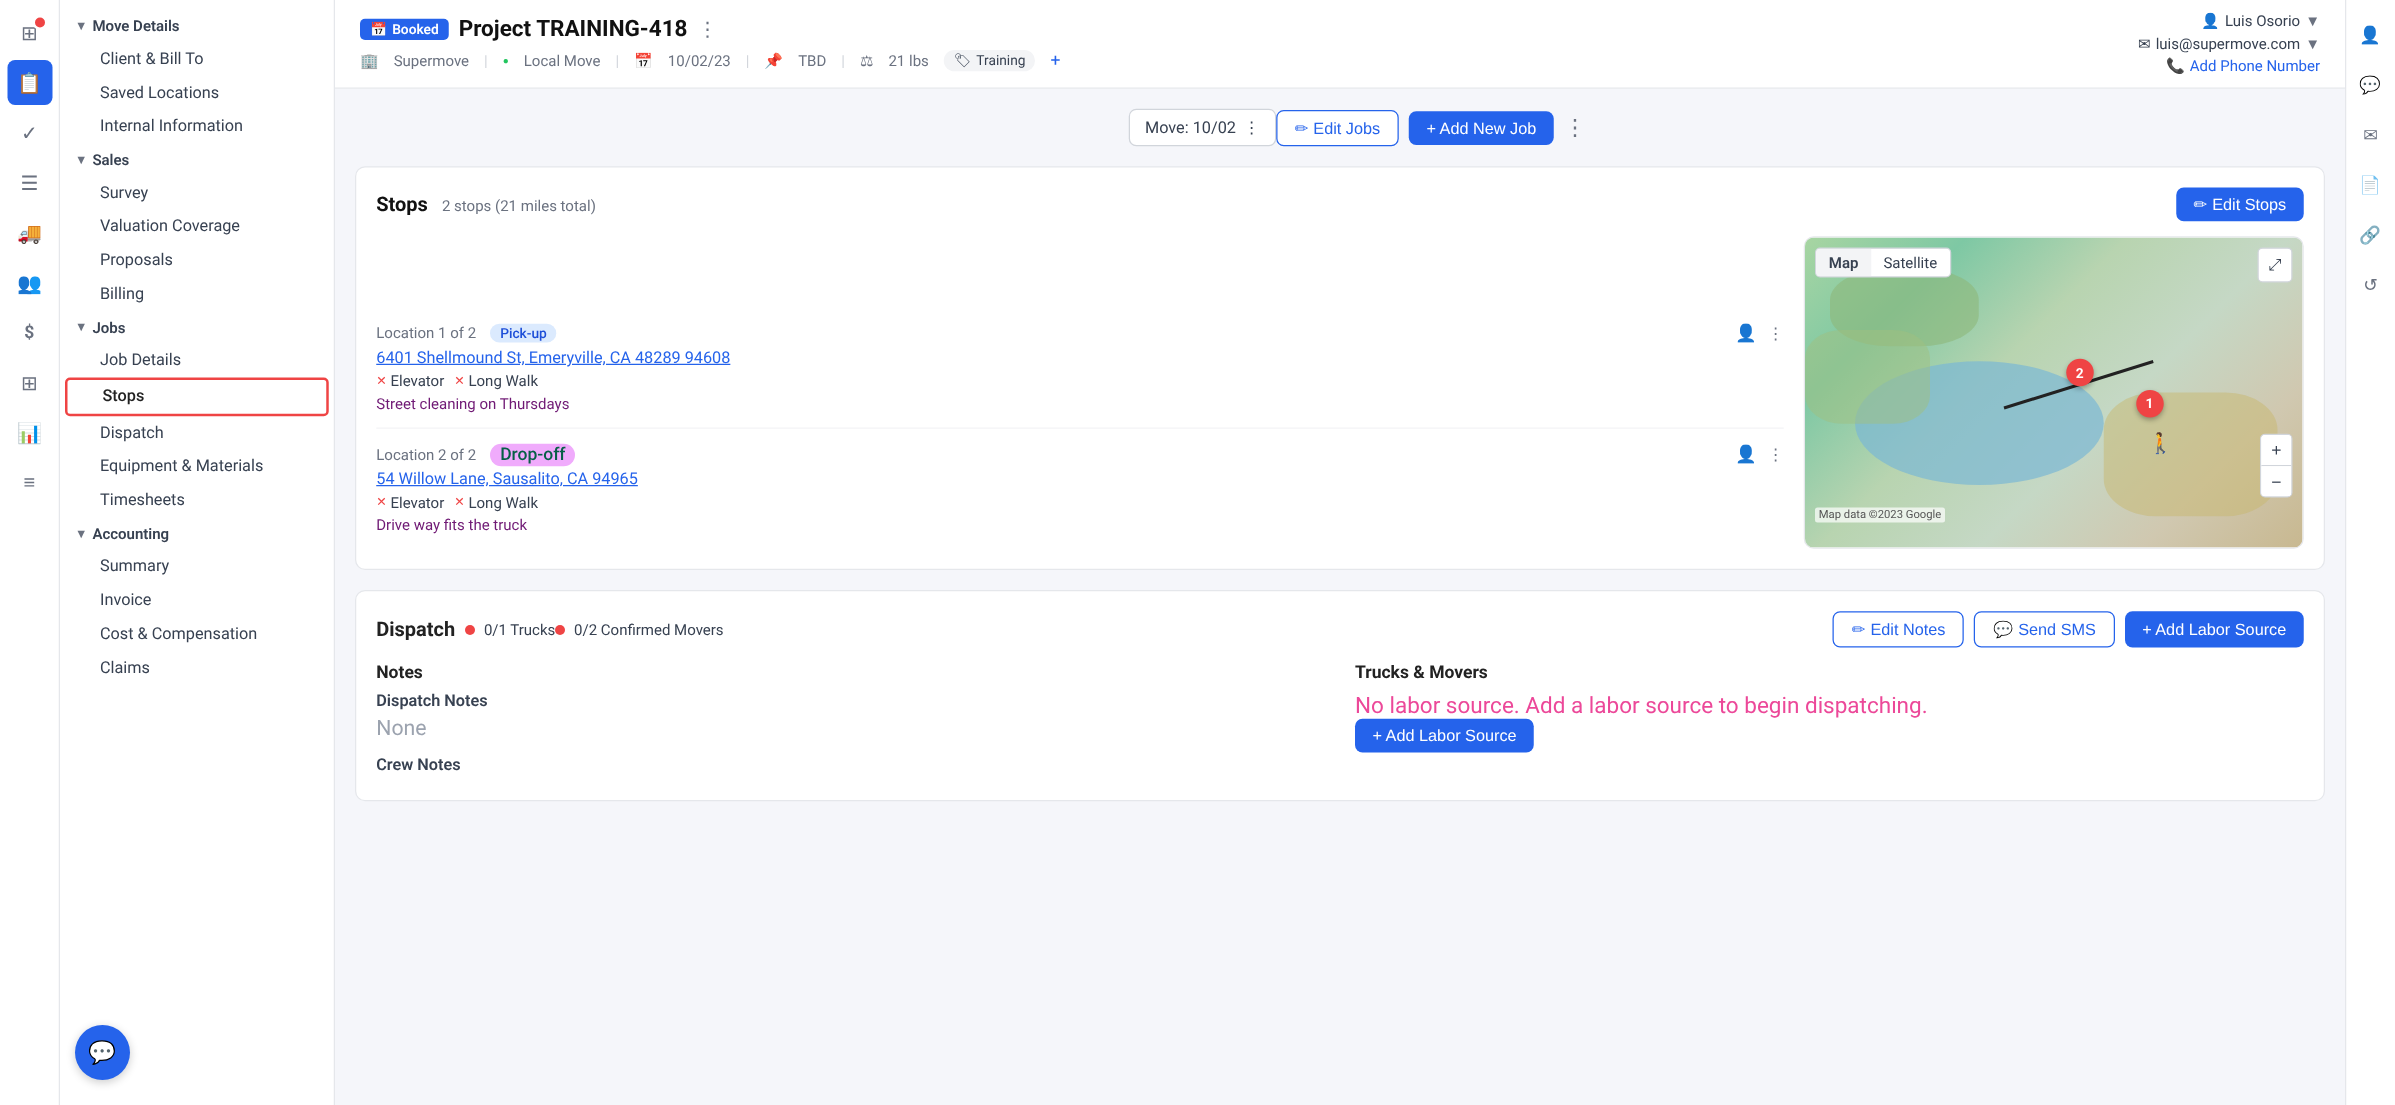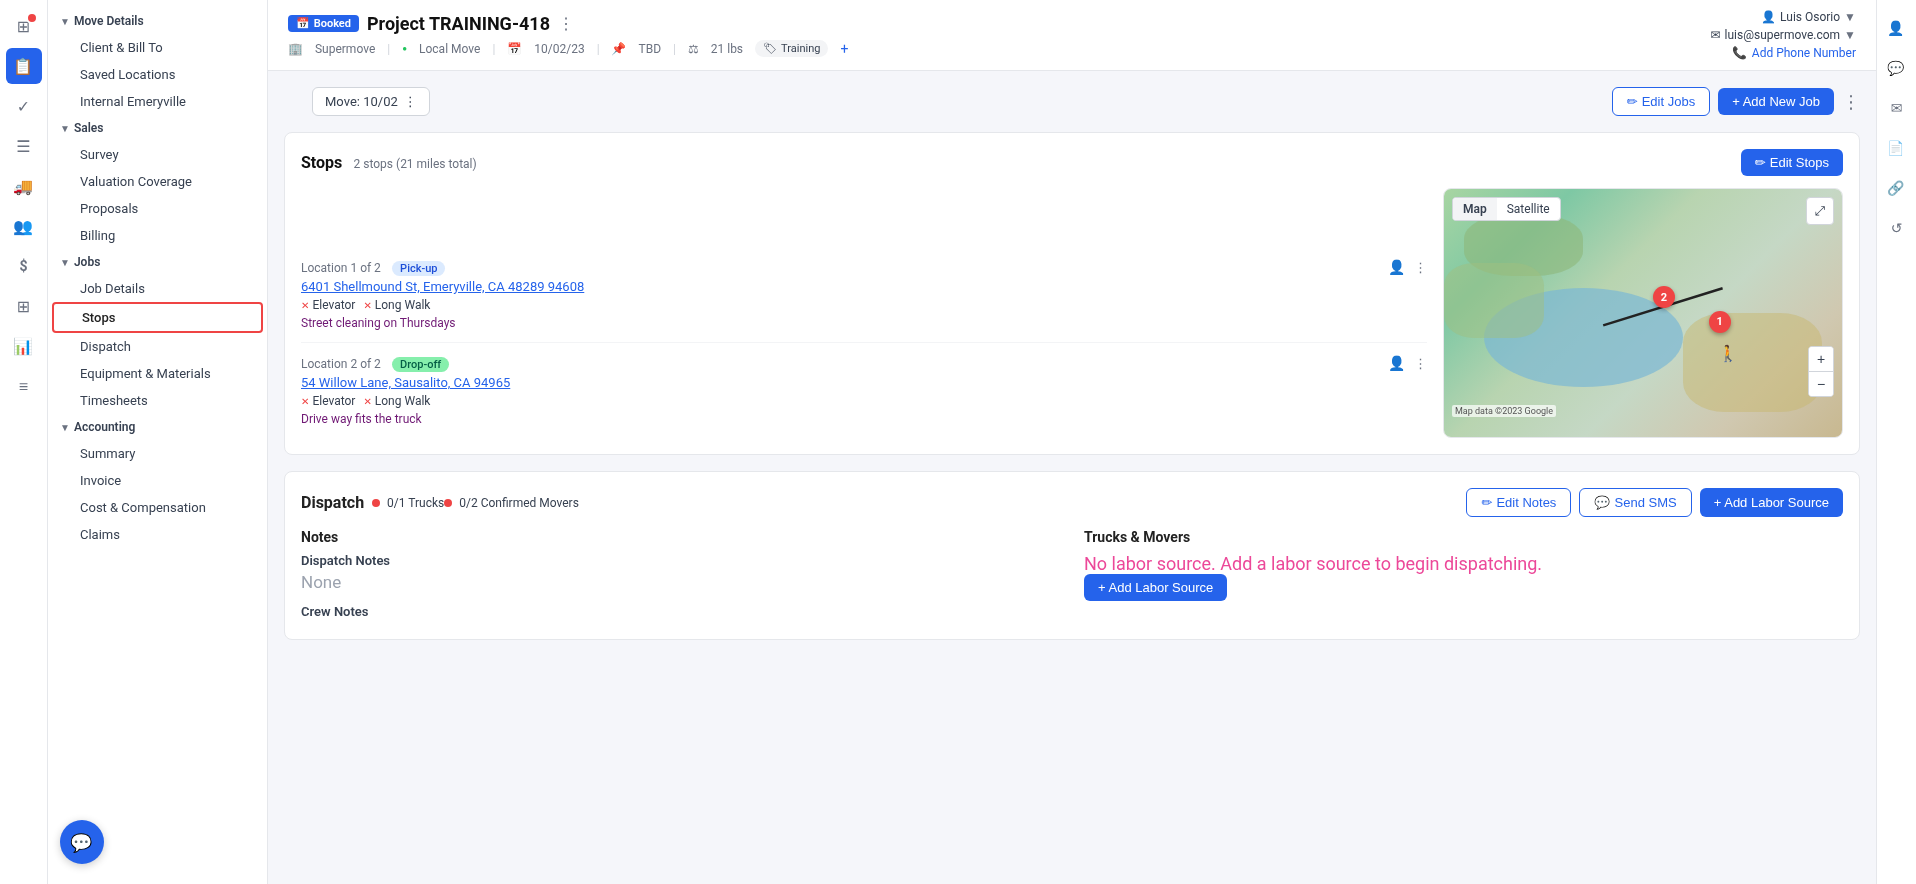--- a/index.html
+++ b/index.html
@@ -159,21 +159,21 @@
       padding: 16px;
       display: flex;
       flex-direction: column;
       gap: 16px;
     }
 
     
     .move-bar {
       display: flex;
       align-items: center;
-      justify-content: space-between;
+      justify-content: center;
       margin-left: 28px;
     }
     .move-btn {
       display: flex;
       align-items: center;
       gap: 6px;
       padding: 6px 12px;
       border: 1px solid #d1d5db;
       border-radius: 6px;
       background: #fff;
@@ -233,25 +233,25 @@
     .stop-badge-pickup {
       background: #dbeafe;
       color: #1d4ed8;
       padding: 1px 8px;
       border-radius: 10px;
       font-size: 11px;
       font-weight: 500;
       margin-left: 8px;
     }
     .stop-badge-dropoff {
-      background: #86efac;
+      background: #f0abfc;
       color: #065f46;
       padding: 1px 8px;
       border-radius: 10px;
-      font-size: 11px;
+      font-size: 14px;
       font-weight: 500;
       margin-left: 8px;
     }
     .stop-icons { display: flex; align-items: center; gap: 8px; }
     .stop-address { color: #2563eb; font-size: 13px; text-decoration: underline; cursor: pointer; margin-bottom: 4px; }
     .stop-tags { display: flex; gap: 8px; margin-bottom: 4px; }
     .stop-tag {
       display: flex;
       align-items: center;
       gap: 3px;
@@ -410,21 +410,21 @@
 </div>
 
 <div class="left-nav">
 
   <div class="section-header">
     <span class="chevron">▼</span>
     <span>Move Details</span>
   </div>
   <div class="nav-item">Client &amp; Bill To</div>
   <div class="nav-item">Saved Locations</div>
-  <div class="nav-item">Internal Emeryville</div>
+  <div class="nav-item">Internal Information</div>
 
   <div class="section-header">
     <span class="chevron">▼</span>
     <span>Sales</span>
   </div>
   <div class="nav-item">Survey</div>
   <div class="nav-item">Valuation Coverage</div>
   <div class="nav-item">Proposals</div>
   <div class="nav-item">Billing</div>
 

